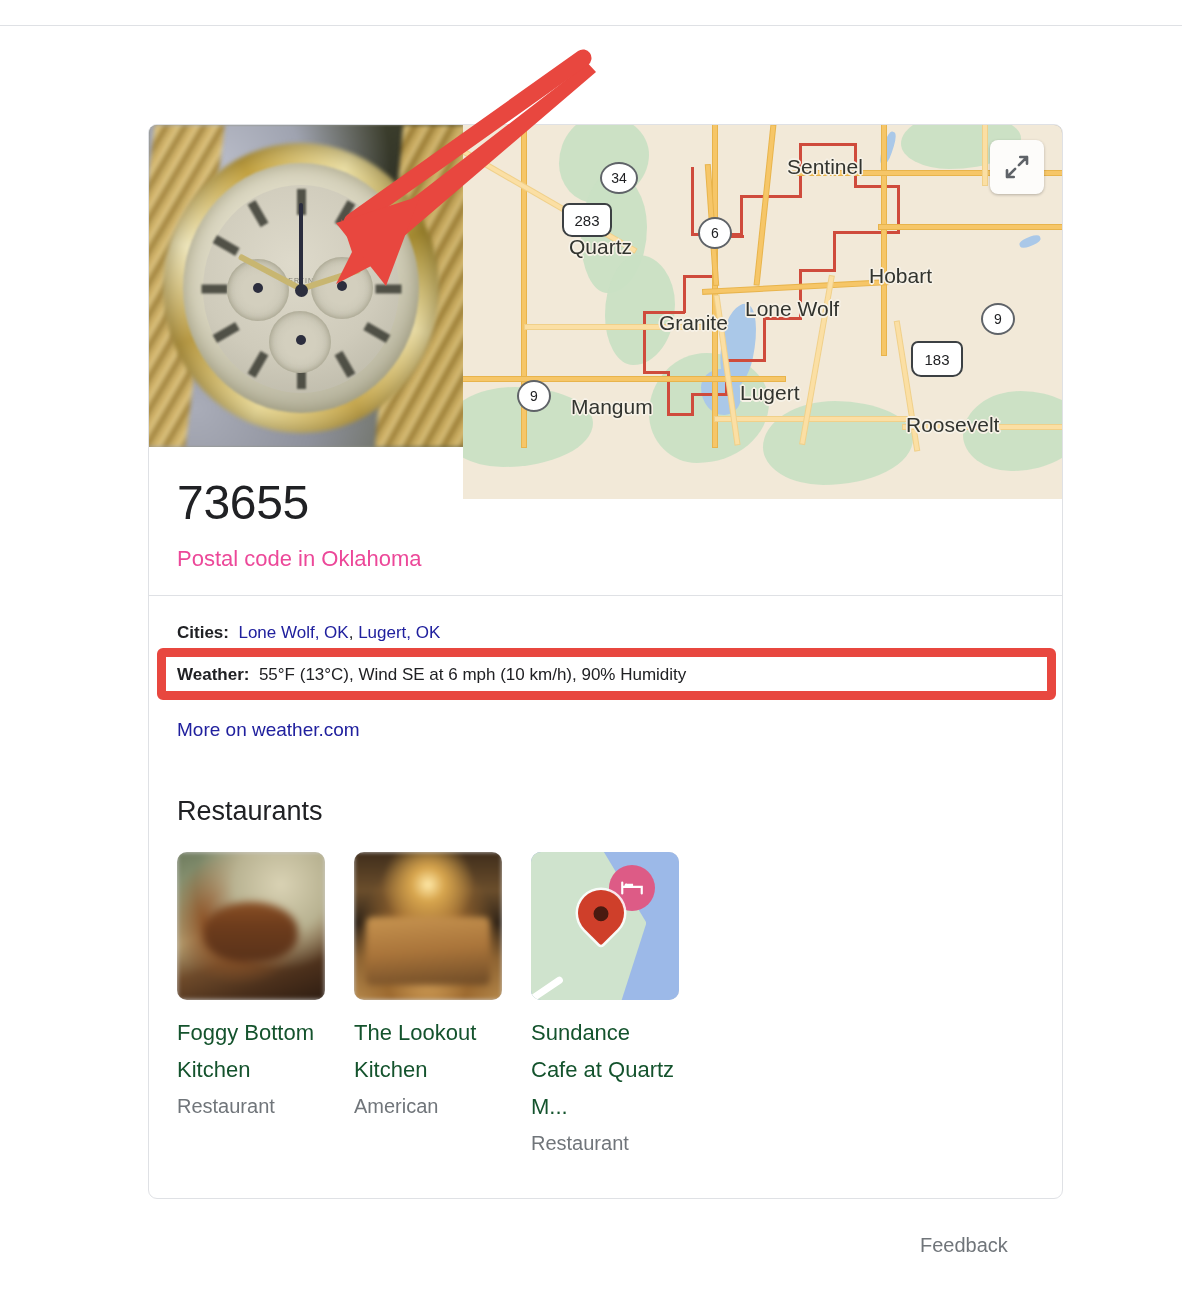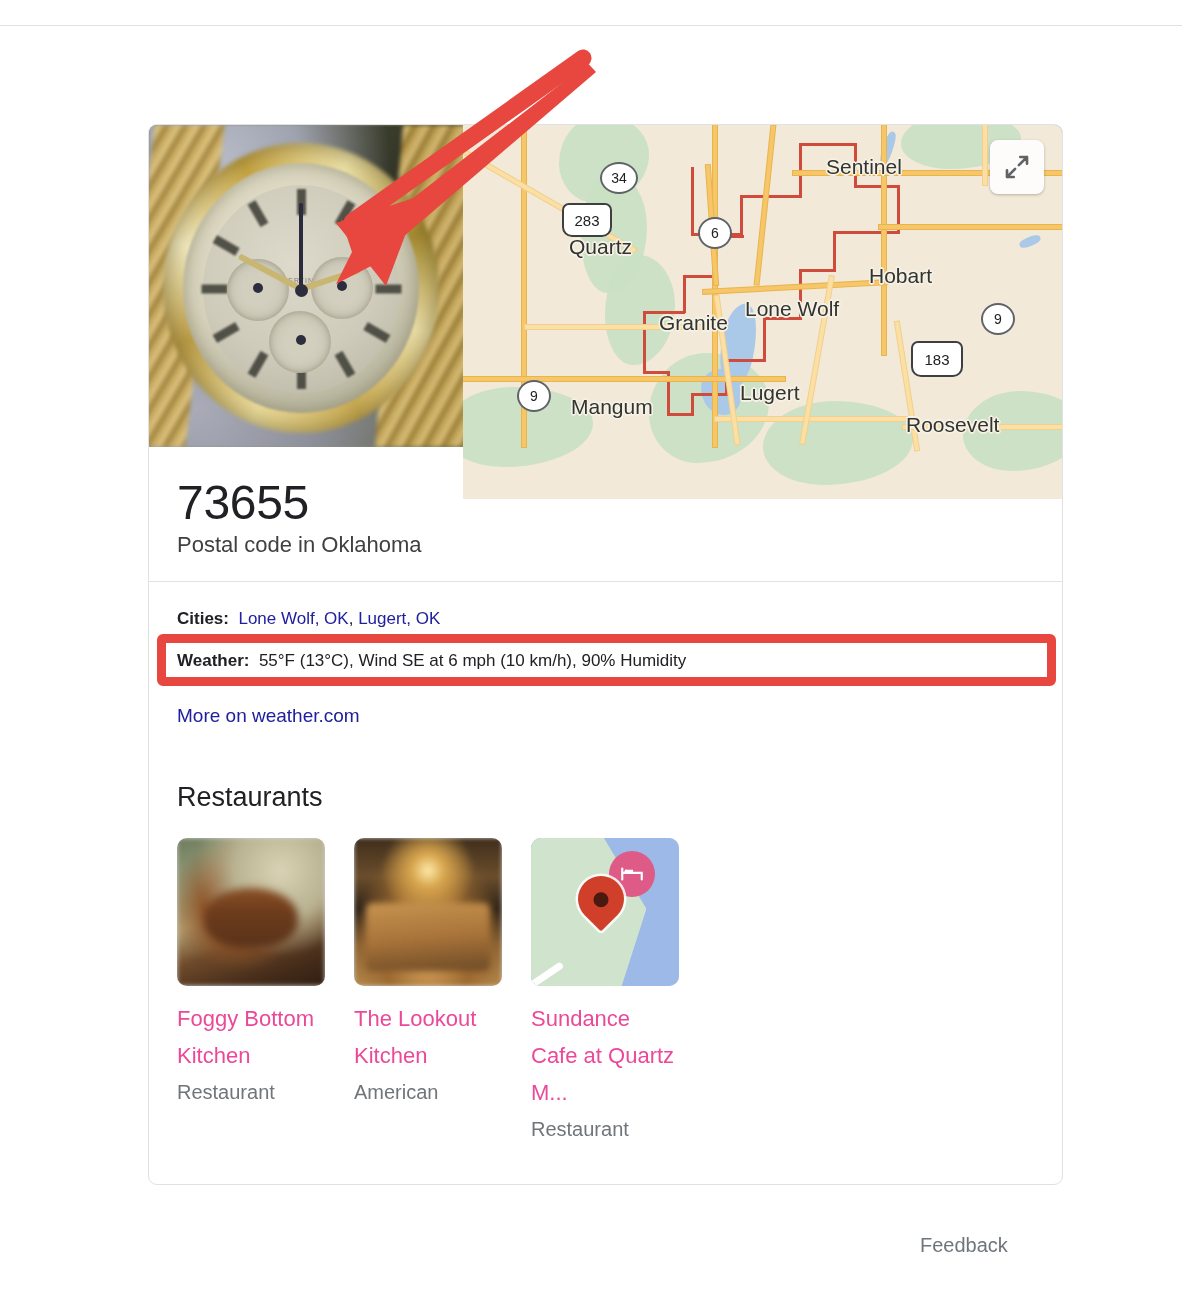--- a/index.html
+++ b/index.html
@@ -212,23 +212,24 @@
   
   .kp-header { padding: 28px 28px 22px 28px; }
   .kp-title {
     font-size: 48px;
     line-height: 56px;
     color: #202124;
     font-weight: 400;
     letter-spacing: -0.3px;
   }
   .kp-subtitle {
+    margin-top: 14px;
     font-size: 22px;
     line-height: 28px;
-    color: #404040;
+    color: #ec4899;
     font-weight: 400;
   }
   .kp-divider { height: 1px; background: #dfe1e5; width: 100%; }
 
   
   .kp-facts { padding: 22px 28px 26px 28px; }
   .fact-row {
     font-size: 17px;
     line-height: 30px;
     color: #202124;
@@ -276,21 +277,21 @@
     border-radius: 10px;
     overflow: hidden;
     position: relative;
     background: #cfcfcf;
     cursor: pointer;
   }
   .rest-name {
     margin-top: 14px;
     font-size: 22px;
     line-height: 37px;
-    color: #ec4899;
+    color: #14532d;
     text-decoration: none;
     display: block;
     cursor: pointer;
   }
   .rest-cat {
     margin-top: 5px;
     font-size: 20px;
     line-height: 26px;
     color: #70757a;
   }
@@ -513,21 +514,21 @@
         <div class="shield" style="left:54px; top:255px; width:34px; height:32px;" data-name="route-shield-9-west">
           <span data-name="route-shield-number">9</span>
         </div>
         <div class="shield" style="left:518px; top:177px; width:34px; height:32px; top:178px;" data-name="route-shield-9-east">
           <span data-name="route-shield-number">9</span>
         </div>
         <div class="shield shield-us" style="left:448px; top:216px; width:52px; height:36px;" data-name="route-shield-183">
           <span data-name="route-shield-number">183</span>
         </div>
 
-        <div class="map-label" style="left:363px; top:30px;" data-name="map-label-sentinel">Sentinel</div>
+        <div class="map-label" style="left:324px; top:30px;" data-name="map-label-sentinel">Sentinel</div>
         <div class="map-label" style="left:108px; top:224px; top:222px; left:106px;" data-name="map-label-willow">Quartz</div>
         <div class="map-label" style="left:406px; top:139px;" data-name="map-label-hobart">Hobart</div>
         <div class="map-label" style="left:282px; top:172px;" data-name="map-label-lone-wolf">Lone Wolf</div>
         <div class="map-label" style="left:196px; top:196px;" data-name="map-label-granite">Granite</div>
         <div class="map-label" style="left:277px; top:256px;" data-name="map-label-lugert">Lugert</div>
         <div class="map-label" style="left:96px; top:275px;" data-name="map-label-mangum">Mangum</div>
         <div class="map-label" style="left:443px; top:288px;" data-name="map-label-roosevelt">Roosevelt</div>
 
         <style>
           [data-name="map-label-willow"] { left: 106px !important; top: 110px !important; }

